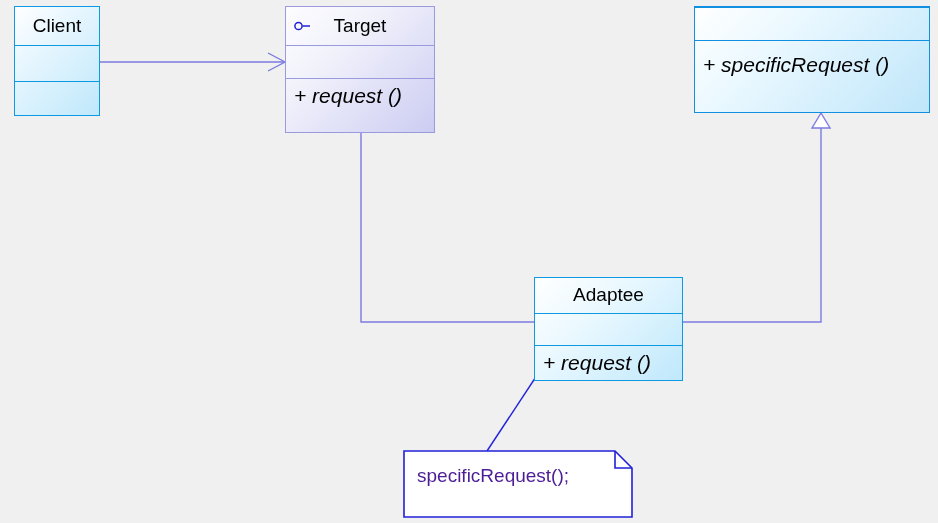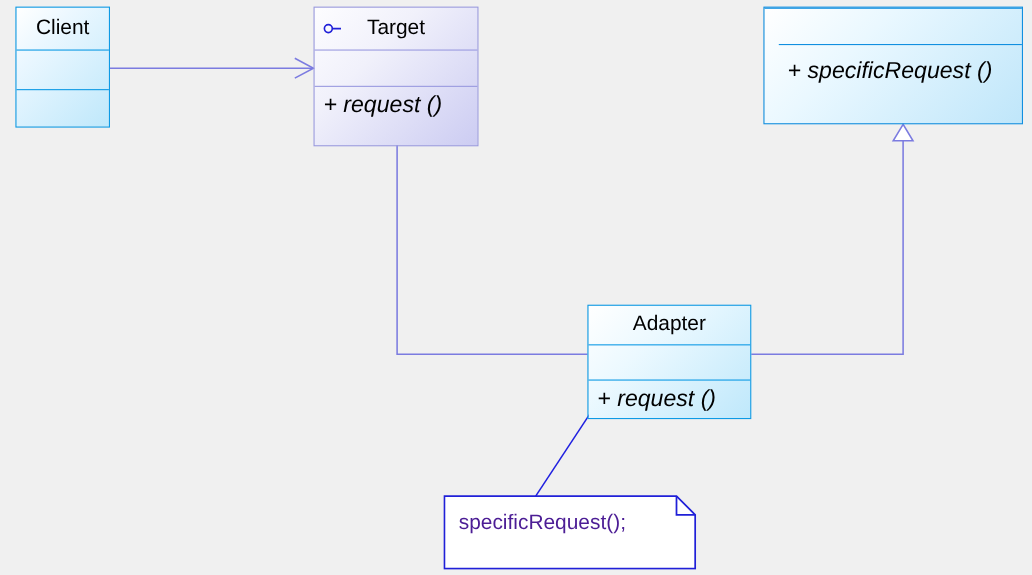--- a/index.html
+++ b/index.html
@@ -96,21 +96,21 @@
     left: 694px;
     top: 6px;
     width: 236px;
     height: 107px;
     border-color: #118fe0;
     background: linear-gradient(135deg, #ffffff 0%, #eaf8ff 35%, #bfe6fa 100%);
   }
   #adaptee-class .uml-row { border-color: #118fe0; }
   #adaptee-class .title  { height: 38px; }
   #adaptee-class .empty1 { height: 33px; }
-  #adaptee-class .member { height: 48px; margin-left: 13px; }
+  #adaptee-class .member { height: 48px; }
 
   
   #adapter-class {
     left: 534px;
     top: 277px;
     width: 149px;
     height: 104px;
     border-color: #0d9ae5;
     background: linear-gradient(135deg, #ffffff 0%, #ecf9ff 35%, #bfe8fb 100%);
   }
@@ -197,21 +197,21 @@
     <div class="uml-row empty empty1 sep-top"></div>
     <div class="uml-row member sep-top">+ request ()</div>
   </div>
 
   <div class="uml-class" id="adaptee-class">
     <div class="uml-row empty empty1 sep-top"></div>
     <div class="uml-row member sep-top">+ specificRequest ()</div>
   </div>
 
   <div class="uml-class" id="adapter-class">
-    <div class="uml-row title">Adapter</div>
+    <div class="uml-row title">Adaptee</div>
     <div class="uml-row empty empty1 sep-top"></div>
     <div class="uml-row member sep-top">+ request ()</div>
   </div>
 
   <div id="note-box">
     <svg width="230" height="68" viewBox="0 0 230 68" xmlns="http://www.w3.org/2000/svg">
       <path d="M1,1 L212,1 L229,18 L229,67 L1,67 Z" fill="#ffffff" stroke="#2020d8" stroke-width="1.6" stroke-linejoin="miter"></path>
       <path d="M212,1 L212,18 L229,18" fill="none" stroke="#2020d8" stroke-width="1.6" stroke-linejoin="miter"></path>
     </svg>
     <div id="note-text">specificRequest();</div>

